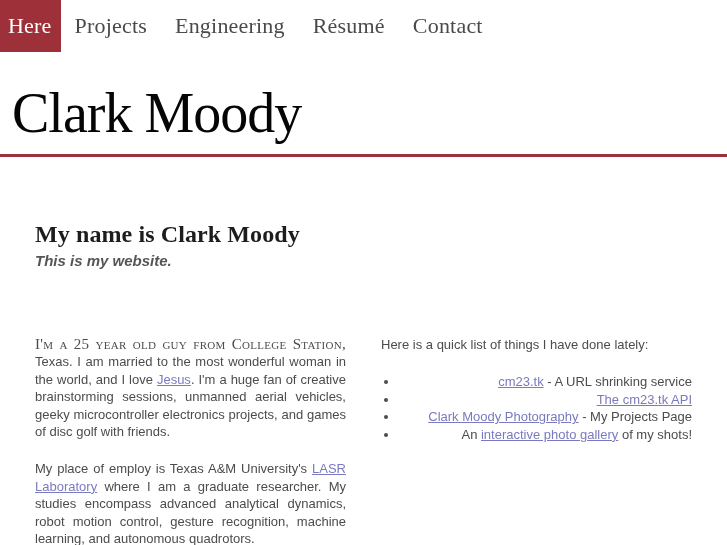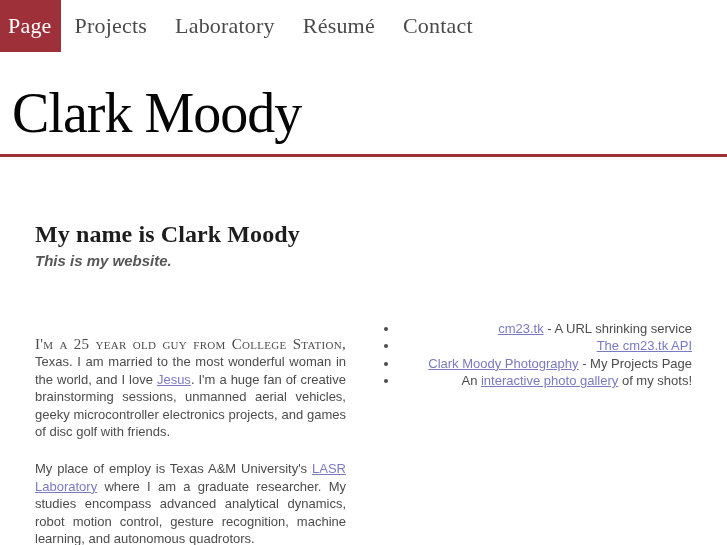--- a/index.html
+++ b/index.html
@@ -137,34 +137,35 @@
     margin: 0;
     padding: 0;
     text-align: right;
   }
   ul.links li::marker { color: #4c4c4c; }
 </style>
 </head>
 <body>
 
 <nav class="nav">
-  <a class="nav-item active" href="#">Page</a><a class="nav-item" href="#">Projects</a><a class="nav-item" href="#">Laboratory</a><a class="nav-item" href="#">Résumé</a><a class="nav-item" href="#">Contact</a>
+  <a class="nav-item active" href="#">Here</a><a class="nav-item" href="#">Projects</a><a class="nav-item" href="#">Engineering</a><a class="nav-item" href="#">Résumé</a><a class="nav-item" href="#">Contact</a>
 </nav>
 
 <h1 class="site-title">Clark Moody</h1>
 <div class="title-rule"></div>
 
 <h2 class="page-heading">My name is Clark Moody</h2>
 <p class="page-subheading">This is my website.</p>
 
 <div class="col-left">
   <p><span class="smallcaps">I'm a 25 year old guy from College Station,</span><span> Texas. I am married to the most wonderful woman in the world, and I love </span><a href="#">Jesus</a><span>. I'm a huge fan of creative brainstorming sessions, unmanned aerial vehicles, geeky microcontroller electronics projects, and games of disc golf with friends.</span></p>
   <p><span>My place of employ is Texas A&amp;M University's </span><a href="#">LASR Laboratory</a><span> where I am a graduate researcher. My studies encompass advanced analytical dynamics, robot motion control, gesture recognition, machine learning, and autonomous quadrotors.</span></p>
 </div>
 
 <div class="col-right">
+  <p>Here is a quick list of things I have done lately:</p>
   <ul class="links">
     <li><span></span><a href="#">cm23.tk</a><span> - A URL shrinking service</span></li>
     <li><span></span><a href="#">The cm23.tk API</a><span></span></li>
     <li><span></span><a href="#">Clark Moody Photography</a><span> - My Projects Page</span></li>
     <li><span>An </span><a href="#">interactive photo gallery</a><span> of my shots!</span></li>
   </ul>
 </div>
 
 </body></html>

